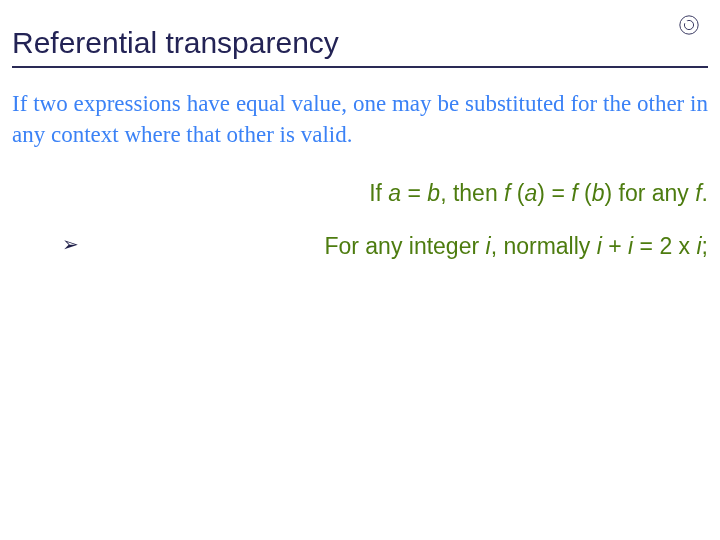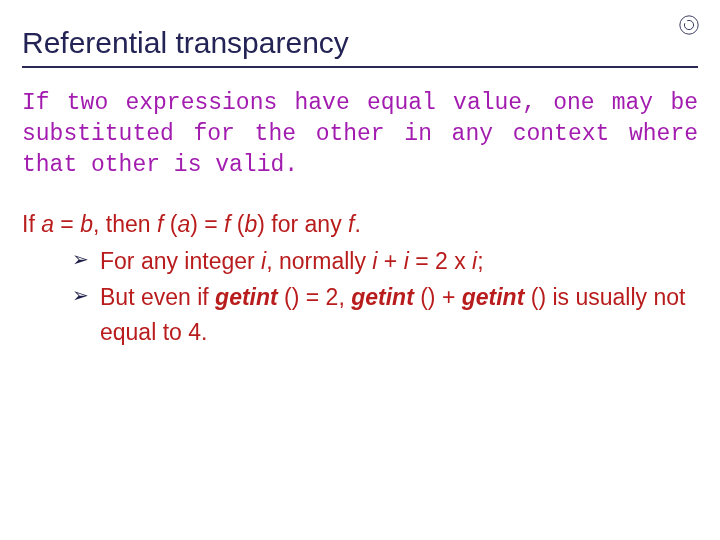--- a/index.html
+++ b/index.html
@@ -9,58 +9,59 @@
     height: 540px;
     background: #ffffff;
     font-family: "Trebuchet MS", "Lucida Sans", Verdana, sans-serif;
     color: #1a1a3d;
   }
   .slide {
     position: relative;
     box-sizing: border-box;
     width: 720px;
     height: 540px;
-    padding: 18px 22px;
+    padding: 18px 12px;
   }
   .title {
     font-size: 30px;
     font-weight: 400;
     color: #232355;
     margin: 8px 0 6px 0;
     font-family: "Trebuchet MS", sans-serif;
   }
   .rule {
     border: none;
     border-top: 2px solid #2a2a55;
     margin: 4px 0 20px 0;
   }
   .para {
     font-size: 23px;
     line-height: 1.35;
     margin: 0 0 26px 0;
     text-align: justify;
-    font-family: Liberation Mono, monospace;
-    color: #a21caf;
+    font-family: Liberation Serif, serif;
+    color: #3b82f6;
   }
   .body-lines {
     font-size: 23px;
     line-height: 1.5;
     font-family: "Trebuchet MS", sans-serif;
-    color: #b91c1c;
+    color: #4d7c0f;
+    text-align: right;
   }
   .line { margin: 0; }
   .bullets {
     list-style: none;
     padding: 0 0 0 50px;
     margin: 0;
   }
   .bullets li {
     position: relative;
     padding-left: 28px;
-    margin: 2px 0;
+    margin: 18px 0;
   }
   .bullets li::before {
     content: "➢";
     position: absolute;
     left: 0;
     top: 0;
     color: #1e1e48;
     font-size: 20px;
   }
   .i { font-style: italic; }
@@ -94,19 +95,16 @@
 
   <div class="body-lines">
     <p class="line">
       <span>If </span><span class="i">a</span><span> = </span><span class="i">b</span><span>, then </span><span class="i">f</span><span> (</span><span class="i">a</span><span>) = </span><span class="i">f</span><span> (</span><span class="i">b</span><span>) for any </span><span class="i">f</span><span>.</span>
     </p>
 
     <ul class="bullets">
       <li>
         <span>For any integer </span><span class="i">i</span><span>, normally </span><span class="i">i</span><span> + </span><span class="i">i</span><span> = 2 x </span><span class="i">i</span><span>;</span>
       </li>
-      <li>
-        <span>But even if </span><span class="bi">getint</span><span> () = 2, </span><span class="bi">getint</span><span> () + </span><span class="bi">getint</span><span> () is usually not equal to 4.</span>
-      </li>
     </ul>
   </div>
 
 </div>
 
 </body></html>

